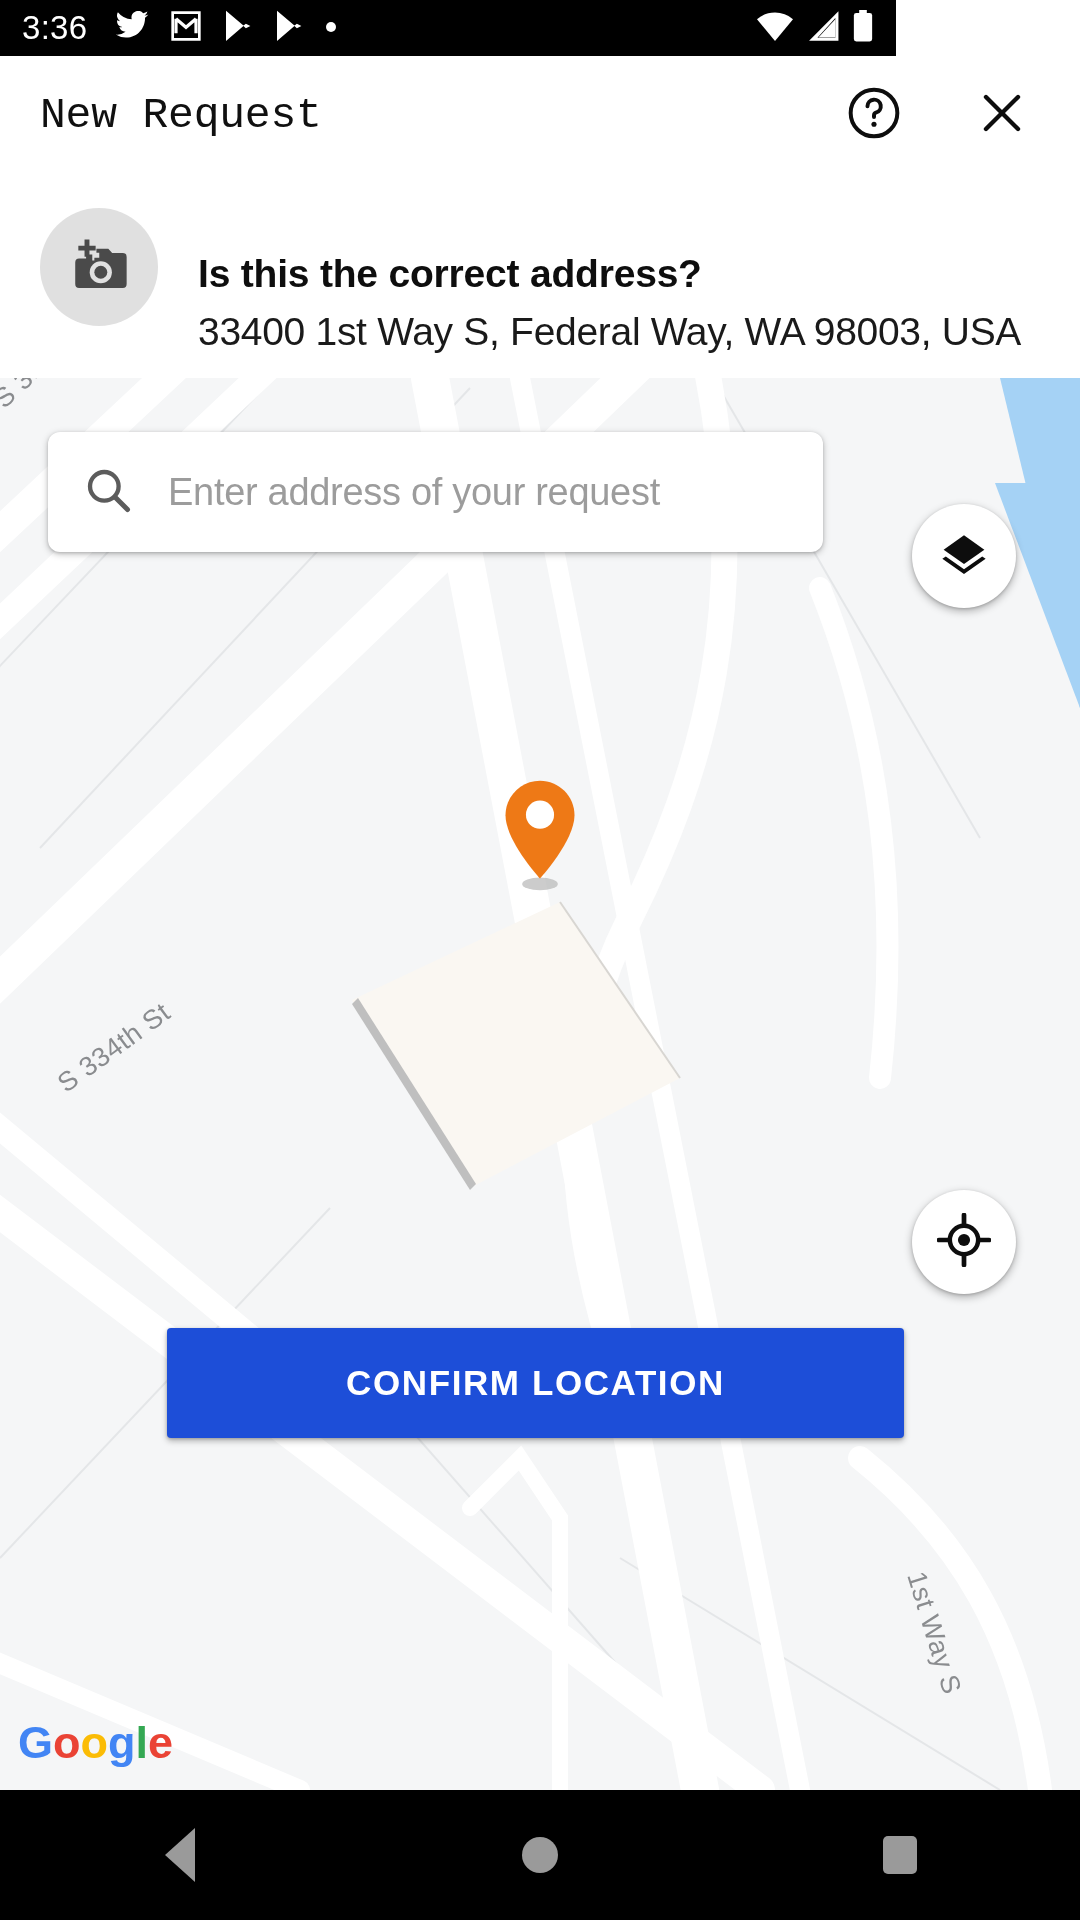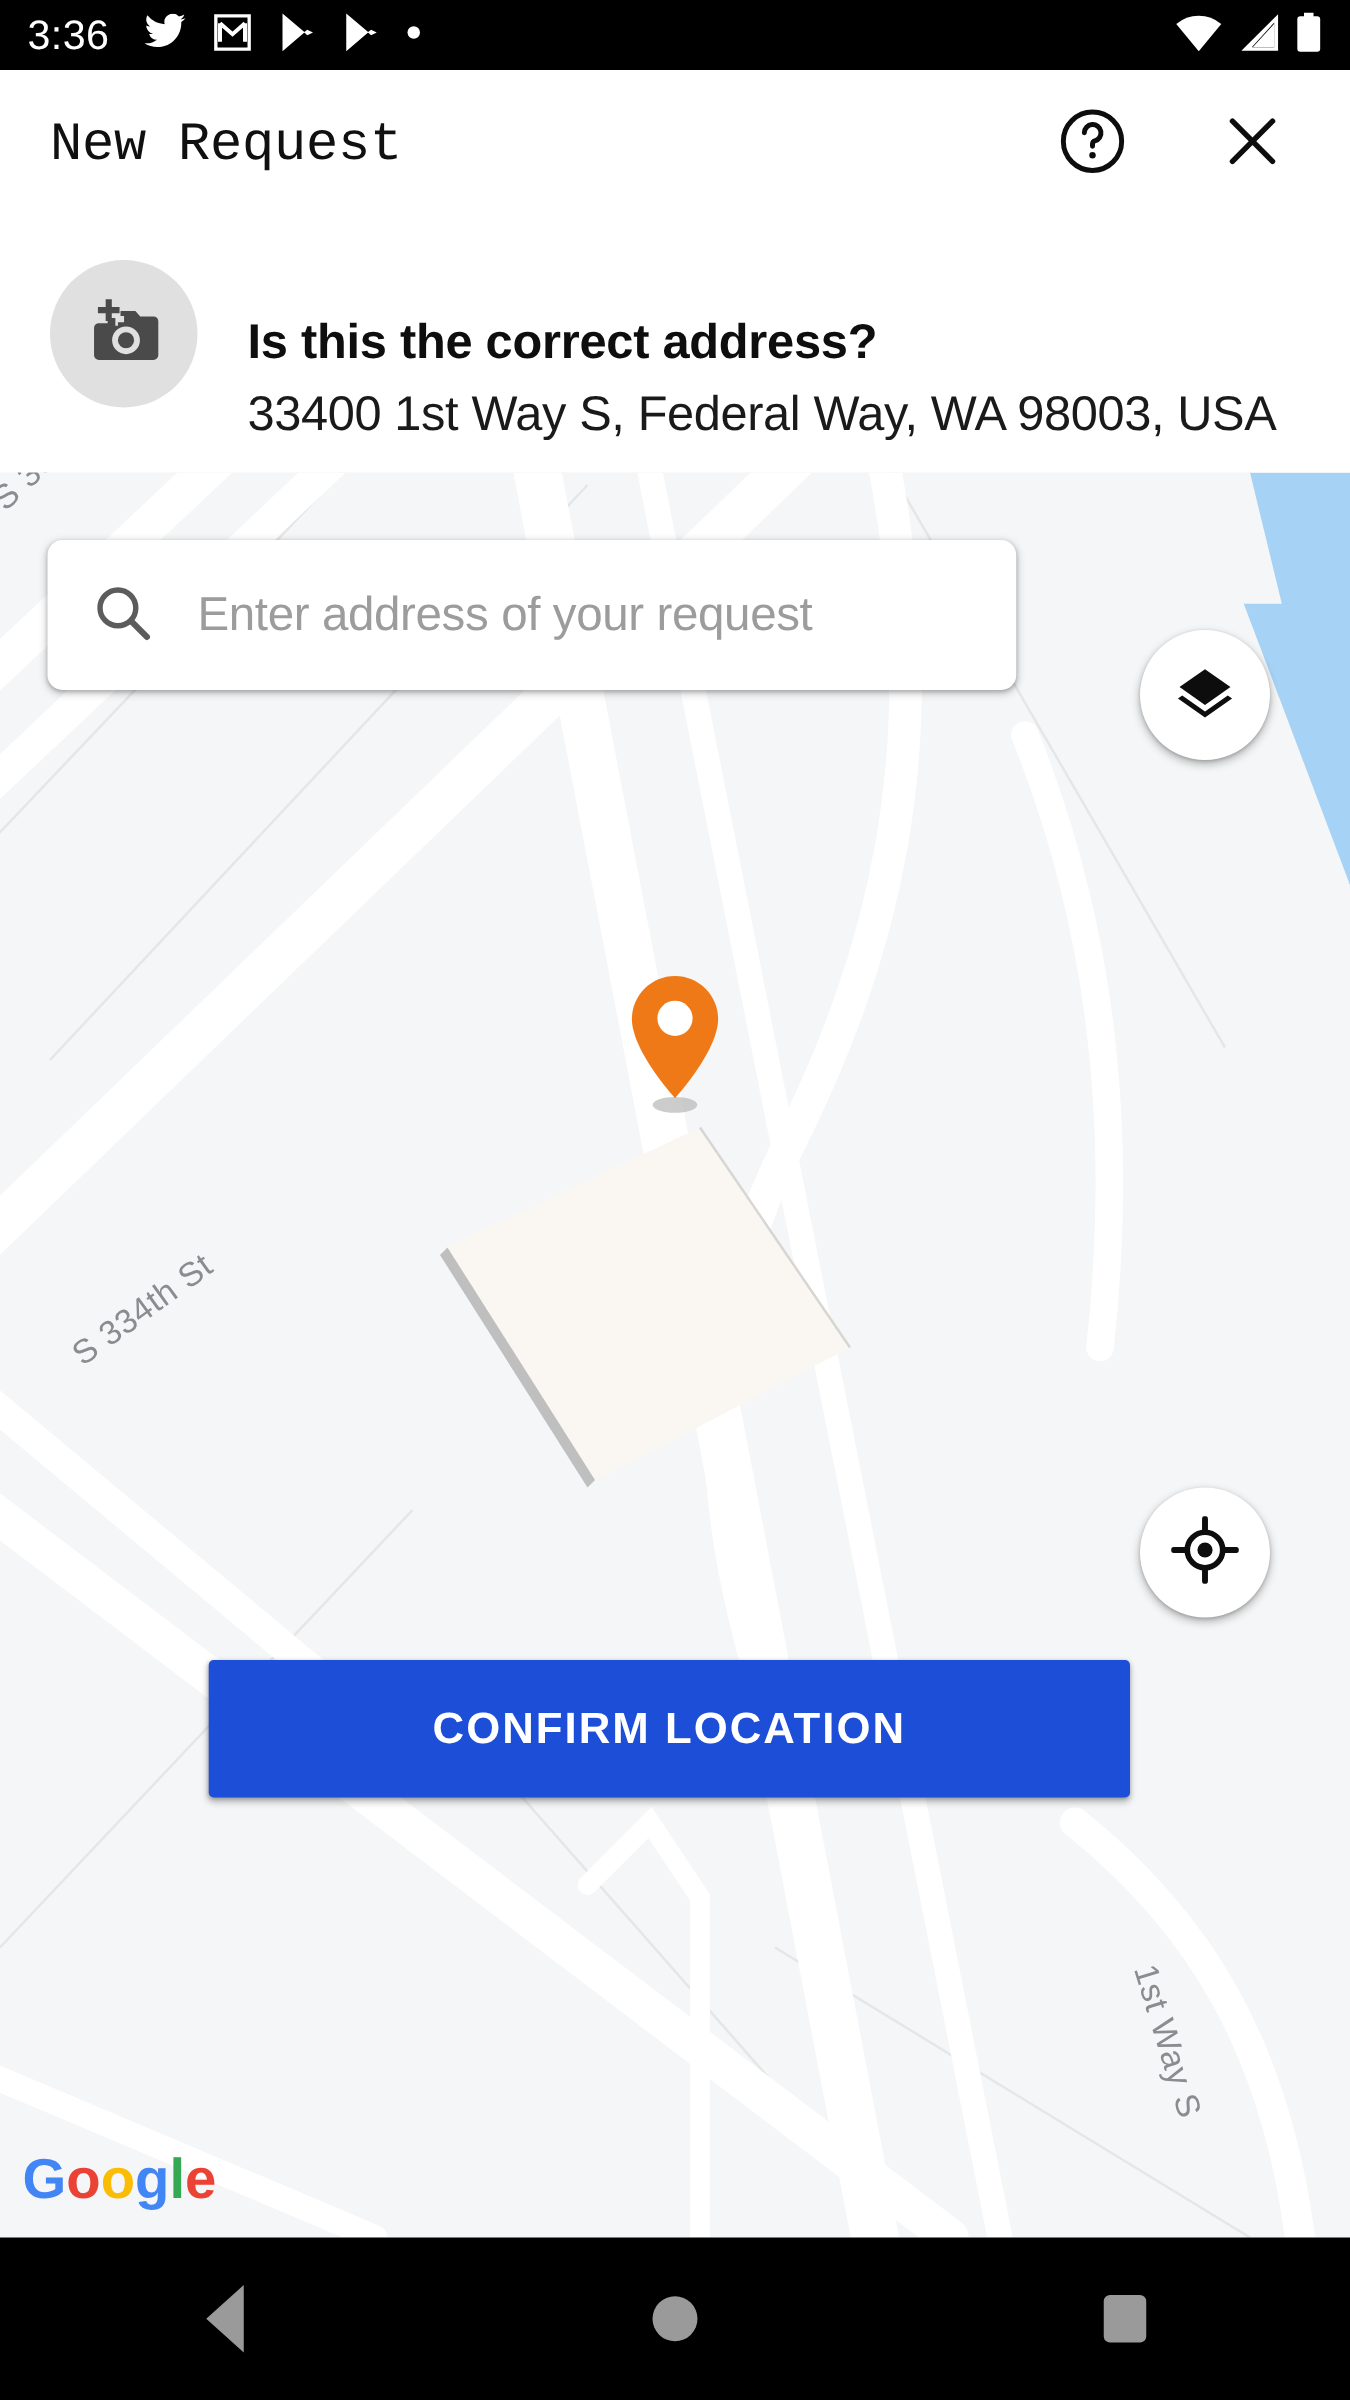--- a/index.html
+++ b/index.html
@@ -6,21 +6,21 @@
   html, body { width:1080px; height:1920px; }
   body {
     font-family:"Liberation Sans", sans-serif;
     background:#ffffff;
     overflow:hidden;
     position:relative;
   }
 
   
   .statusbar{
-    position:absolute; top:0; left:0; width:1080px; height:56px;
+    position:absolute; top:0; left:0; width:896px; height:56px;
     background:#000000; display:flex; align-items:center; padding:0 22px;
   }
   .sb-time{ color:#ffffff; font-size:33px; letter-spacing:.3px; }
   .sb-left-icons{ display:flex; align-items:center; gap:21px; margin-left:28px; }
   .sb-right{ margin-left:auto; display:flex; align-items:center; gap:12px; }
 
   
   .appbar{
     position:absolute; top:56px; left:0; width:1080px; height:118px;
     background:#ffffff; display:flex; align-items:center; padding:0 40px;
@@ -50,21 +50,21 @@
   }
   .map-svg{ position:absolute; top:0; left:0; width:1080px; height:1412px; }
 
   .street-label{
     position:absolute; color:#8a8c8f; font-size:27px; white-space:nowrap;
     letter-spacing:.5px;
   }
 
   
   .search-card{
-    position:absolute; top:54px; left:38px; width:775px; height:120px;
+    position:absolute; top:54px; left:48px; width:775px; height:120px;
     background:#ffffff; border-radius:12px;
     box-shadow:0 2px 7px rgba(0,0,0,.26), 0 1px 3px rgba(0,0,0,.14);
     display:flex; align-items:center; padding:0 34px;
   }
   .search-ph{ margin-left:34px; font-size:38px; color:#9c9c9c; letter-spacing:-.3px; }
 
   
   .fab{
     position:absolute; width:104px; height:104px; border-radius:50%;
     background:#ffffff; display:flex; align-items:center; justify-content:center;

